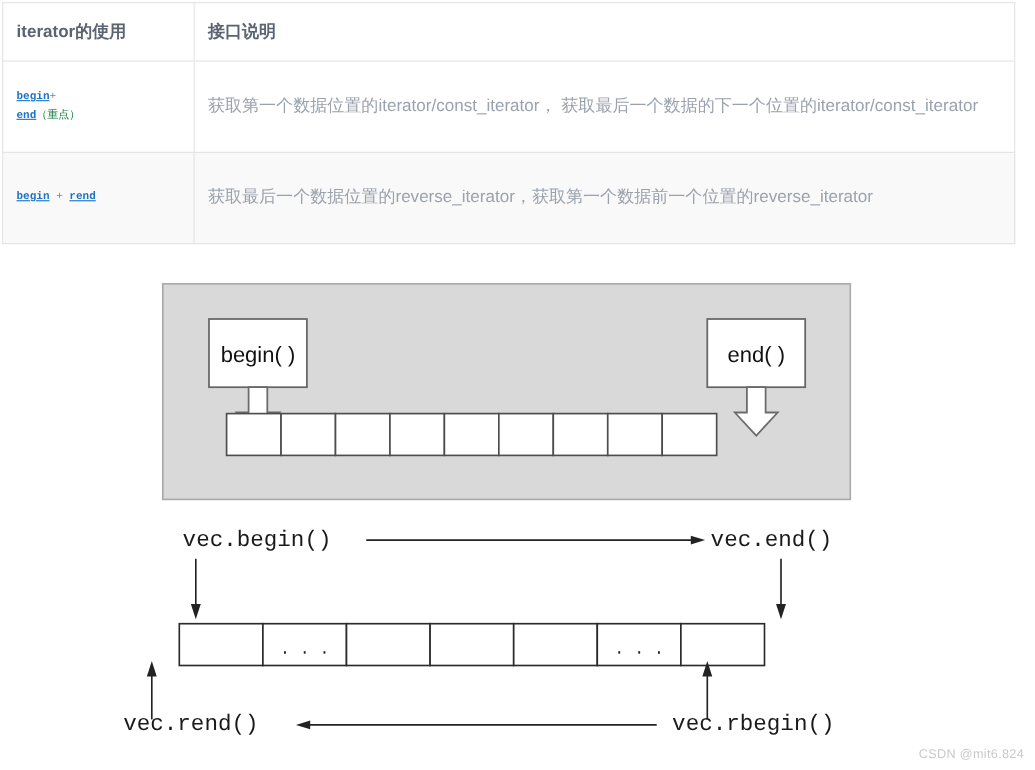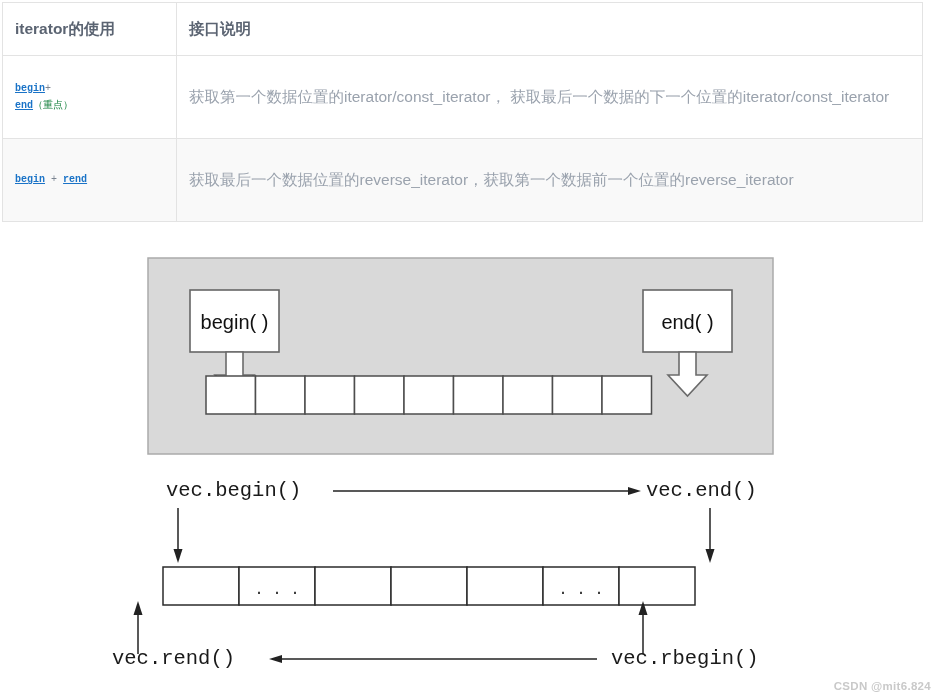--- a/index.html
+++ b/index.html
@@ -87,21 +87,20 @@
   .diagram svg { display: block; }
 
   .watermark {
     position: absolute;
     right: 10px;
     bottom: 8px;
     font-size: 11.5px;
     color: #c9c9c9;
     letter-spacing: 0.3px;
     font-family: "Liberation Sans", sans-serif;
-    font-weight: bold;
   }
 </style>
 </head>
 <body>
 
 <table class="api-table">
   <colgroup>
     <col class="col-left">
       <col class="col-right">
   </colgroup>

